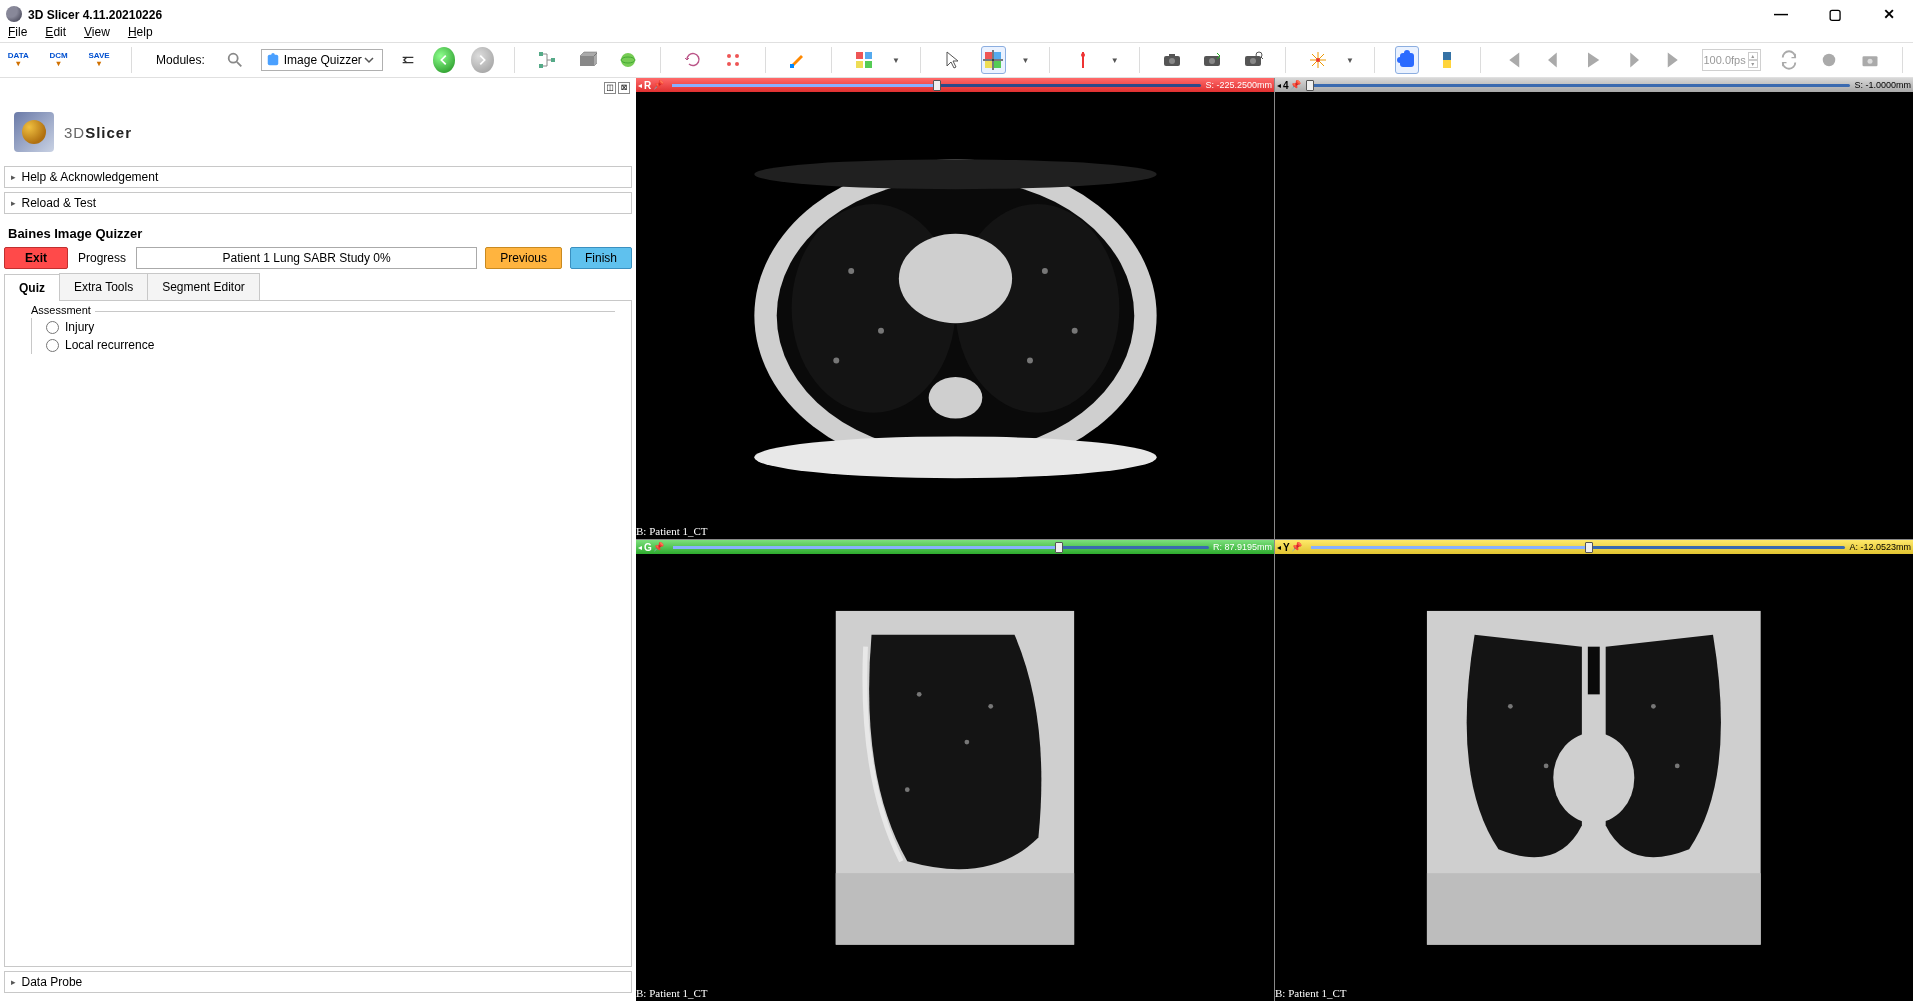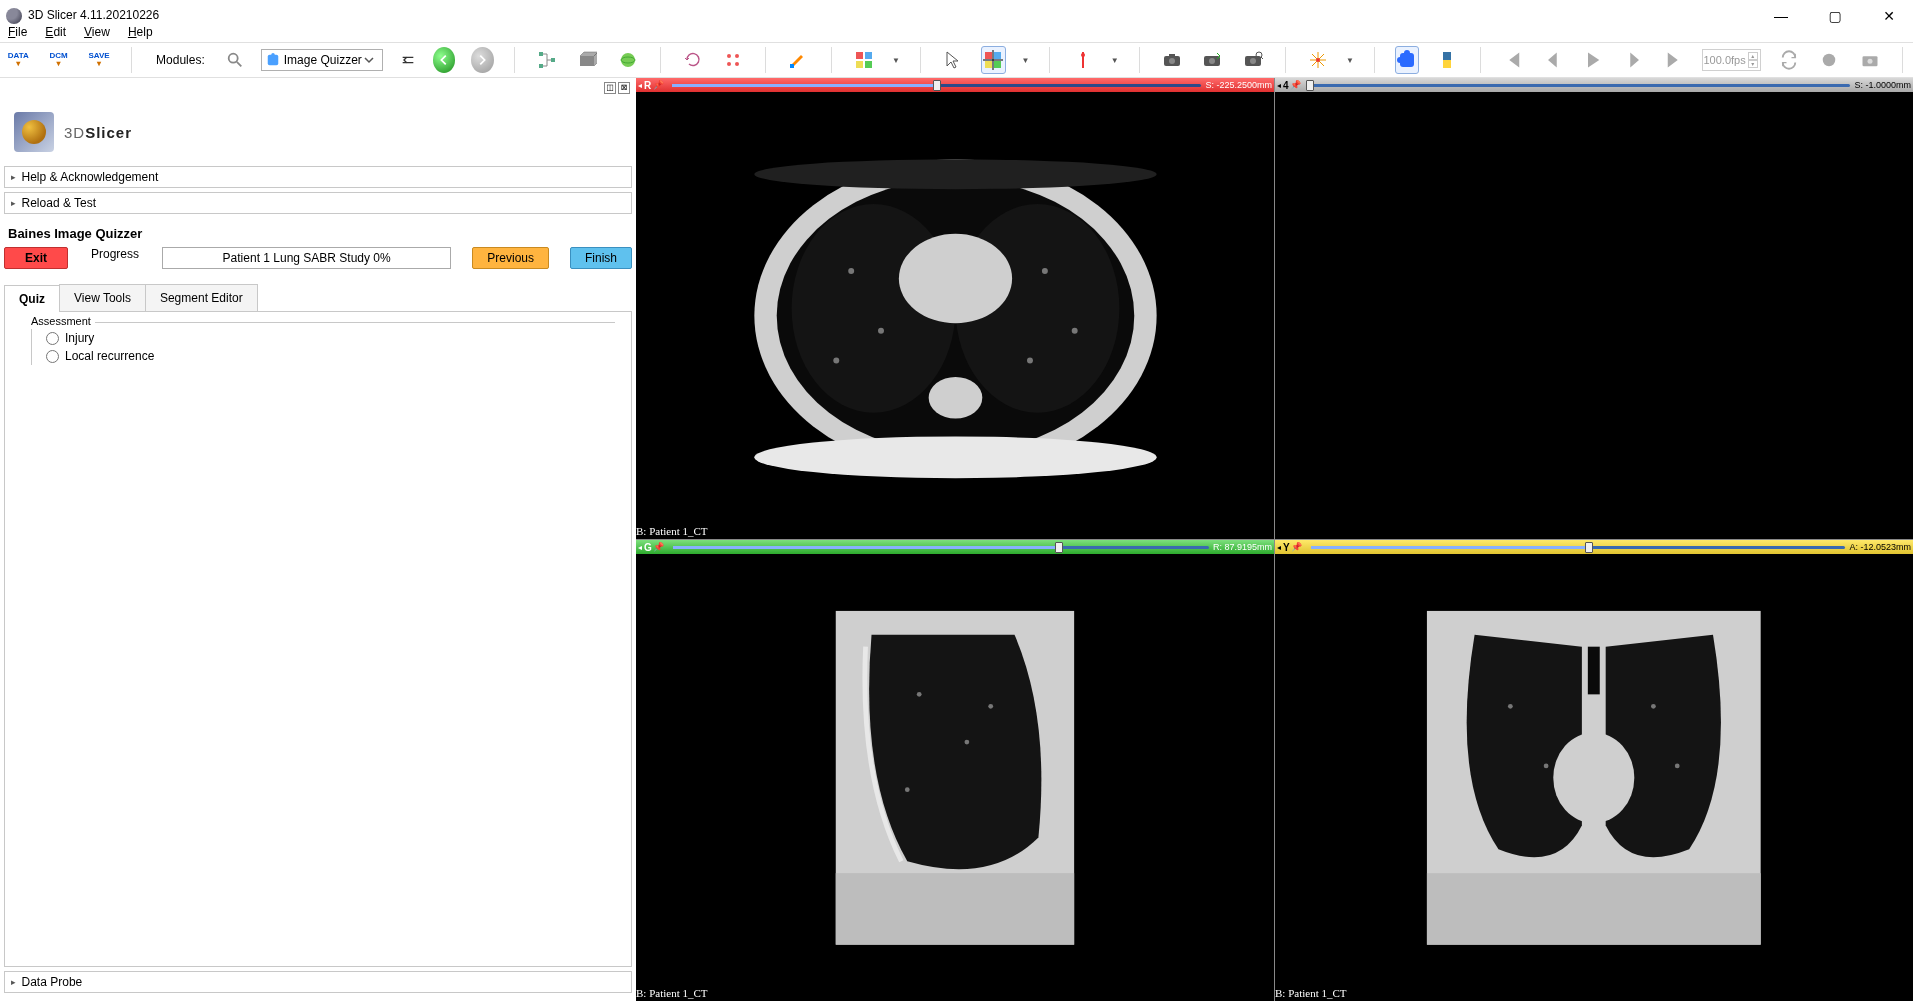--- a/index.html
+++ b/index.html
@@ -1,19 +1,19 @@
 <!DOCTYPE html>
 <html><head>
 <meta charset="utf-8">
 <style>
   * { box-sizing: border-box; margin: 0; padding: 0; font-family: "Segoe UI", Tahoma, sans-serif; }
   html, body { width: 100%; height: 100%; background: #fff; overflow: hidden; }
 
   
-  .titlebar { height: 22px; display: flex; align-items: flex-start; padding: 8px 6px; font-size: 12px; }
+  .titlebar { height: 22px; display: flex; align-items: flex-end; padding: 0 6px; font-size: 12px; font-weight: bold; }
   .titlebar .app-icon { width: 16px; height: 16px; margin-right: 6px; border-radius: 50%;
     background: radial-gradient(circle at 30% 30%, #889 40%, #334 100%); }
   .winctrls { display: flex; gap: 18px; font-size: 14px; }
   .winctrls span { width: 36px; text-align: center; }
 
   
   .menubar { height: 20px; padding: 0 6px; display: flex; gap: 14px; font-size: 12px; align-items: center; }
   .menubar span { padding: 1px 2px; }
   .menubar span:first-letter { text-decoration: underline; }
 
@@ -56,21 +56,21 @@
   .logo-badge::after { content:""; position:absolute; inset:8px; border-radius:50%;
     background: radial-gradient(circle at 30% 30%, #f0c040, #b07010 70%); }
   .logo-text { font-size:15px; letter-spacing:1px; color:#666; }
   .logo-text b { color:#222; }
 
   .collapsible { border:1px solid #c8c8c8; height:22px; display:flex; align-items:center;
     padding:0 6px; font-size:12px; margin-bottom:4px; background:#fff; }
   .collapsible::before { content:"▸"; font-size:9px; margin-right:6px; color:#555; }
 
   .quiz-title { font-size:13px; font-weight:bold; padding:8px 4px 6px; }
-  .quiz-ctrl-row { display:flex; gap:21px; margin-bottom:15px; }
+  .quiz-ctrl-row { display:flex; align-items:center; gap:8px; margin-bottom:4px; }
   .btn { height:22px; padding:0 14px; font-size:12px; border:1px solid #888; border-radius:2px; }
   .btn-exit { background:#ff4a4a; color:#000; border-color:#c03030; padding:0 20px; font-weight:bold;}
   .btn-prev { background:#ffb43f; border-color:#c98a20; }
   .btn-finish { background:#5fc1ee; border-color:#3a90c0; }
   .prog-label { font-size:12px; padding:0 2px; }
   .prog-box { flex:1; height:22px; border:1px solid #aaa; display:flex; align-items:center;
     justify-content:center; font-size:12px; }
 
   .tabs { display:flex; border-bottom:1px solid #c8c8c8; }
   .tab { padding:6px 14px; font-size:12px; border:1px solid #c8c8c8; border-bottom:none;
@@ -392,21 +392,21 @@
       <span class="prog-label">Progress</span>
       <div class="prog-box">
         <span>Patient 1  Lung SABR Study    0%</span>
       </div>
       <button class="btn btn-prev">Previous</button>
       <button class="btn btn-finish">Finish</button>
     </div>
 
     <div class="tabs">
       <div class="tab active">Quiz</div>
-      <div class="tab">View Tools</div>
+      <div class="tab">Extra Tools</div>
       <div class="tab">Segment Editor</div>
     </div>
     <div class="tab-body">
       <div class="fieldset">
         <span class="legend">Assessment</span>
         <label class="radio-row">
           <input type="radio" name="assess" style="">
           <span>Injury</span>
         </label>
         <label class="radio-row">

